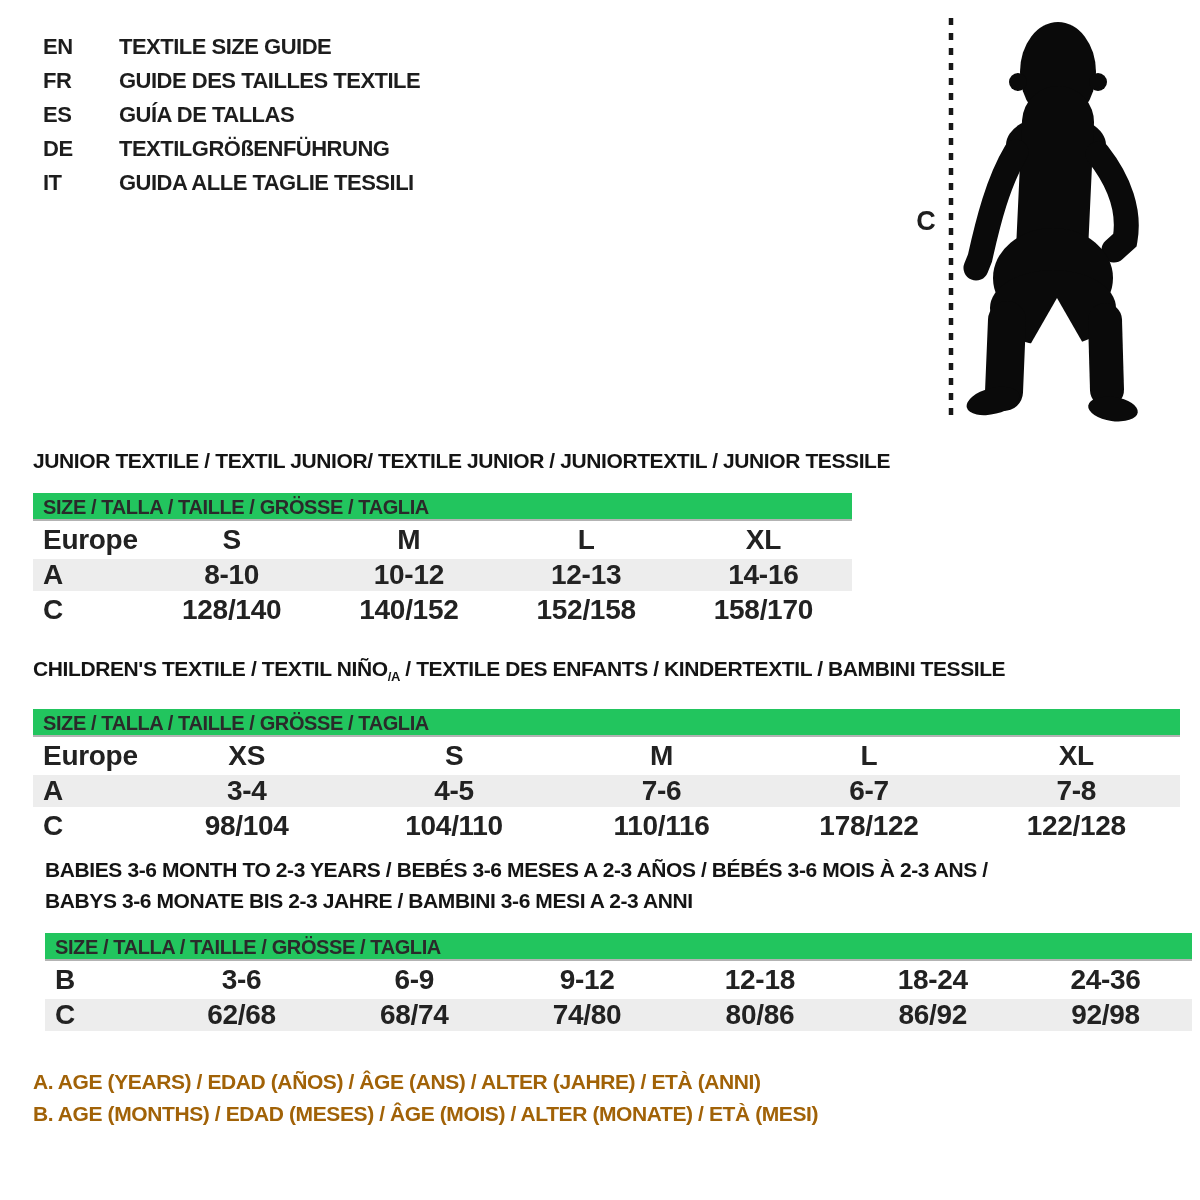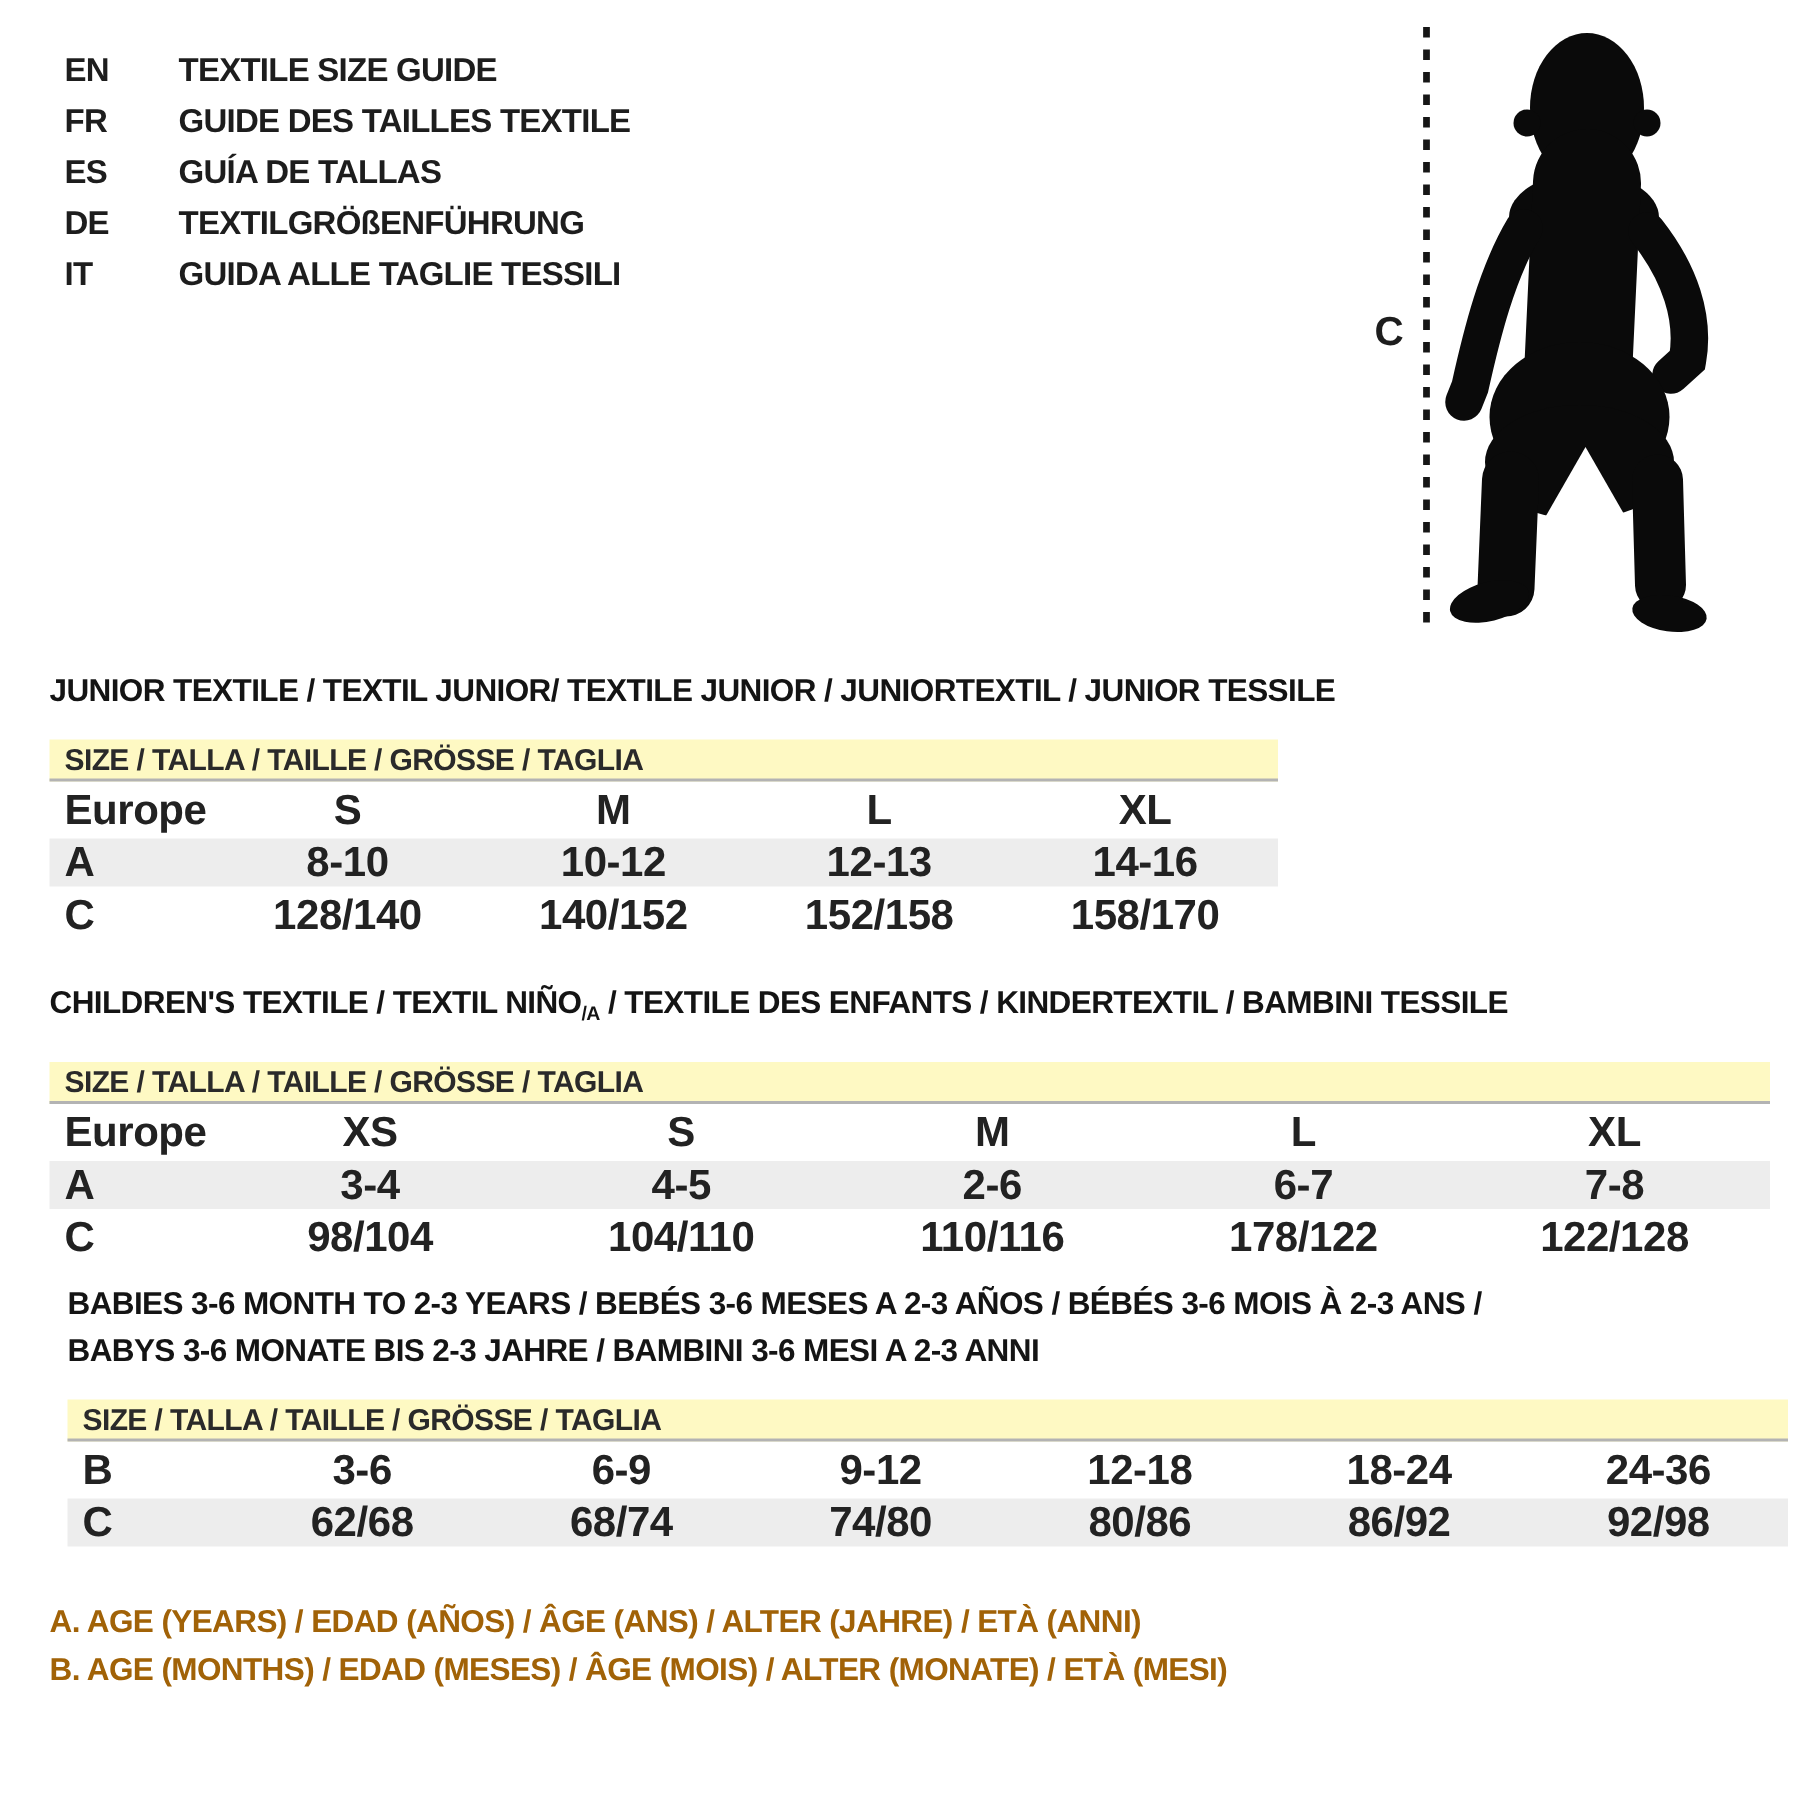--- a/index.html
+++ b/index.html
@@ -12,21 +12,21 @@
   .lang-list{position:absolute;left:43px;top:30px;}
   .lang-row{display:flex;font-size:22px;line-height:34px;letter-spacing:-0.5px;white-space:nowrap;}
   .lang-code{width:76px;flex:0 0 76px;}
   
   .figure{position:absolute;left:900px;top:10px;width:260px;height:415px;}
   .c-label{position:absolute;left:908px;top:206px;font-size:27px;width:36px;text-align:center;}
   
   .section{position:absolute;margin-top:12px;}
   .sec-title{font-size:21px;line-height:24px;letter-spacing:-0.4px;white-space:nowrap;color:#141414;}
   .size-bar{
-    height:28px;background:#fef9c3;border-bottom:2px solid #b3b3b3;
+    height:28px;background:#22c55e;border-bottom:2px solid #b3b3b3;
     line-height:28px;padding-left:10px;font-size:20px;letter-spacing:-0.4px;
     color:#2a2a2a;margin-top:20px;box-sizing:border-box;
   }
   .t-row{display:flex;height:32px;margin-top:3px;align-items:center;font-size:28px;letter-spacing:-0.3px;color:#222;}
   .t-row.shade{background:#ededed;}
   .t-label{width:110px;flex:0 0 110px;padding-left:10px;box-sizing:border-box;}
   .t-cell{flex:1;text-align:center;}
   #junior{left:33px;top:437px;width:819px;}
   #children{left:33px;top:645px;width:1147px;}
   #babies{left:45px;top:846px;width:1147px;}
@@ -118,21 +118,21 @@
       <span class="t-cell">XS</span>
       <span class="t-cell">S</span>
       <span class="t-cell">M</span>
       <span class="t-cell">L</span>
       <span class="t-cell">XL</span>
     </div>
     <div class="t-row shade">
       <span class="t-label">A</span>
       <span class="t-cell">3-4</span>
       <span class="t-cell">4-5</span>
-      <span class="t-cell">2-6</span>
+      <span class="t-cell">7-6</span>
       <span class="t-cell">6-7</span>
       <span class="t-cell">7-8</span>
     </div>
     <div class="t-row">
       <span class="t-label">C</span>
       <span class="t-cell">98/104</span>
       <span class="t-cell">104/110</span>
       <span class="t-cell">110/116</span>
       <span class="t-cell">178/122</span>
       <span class="t-cell">122/128</span>

